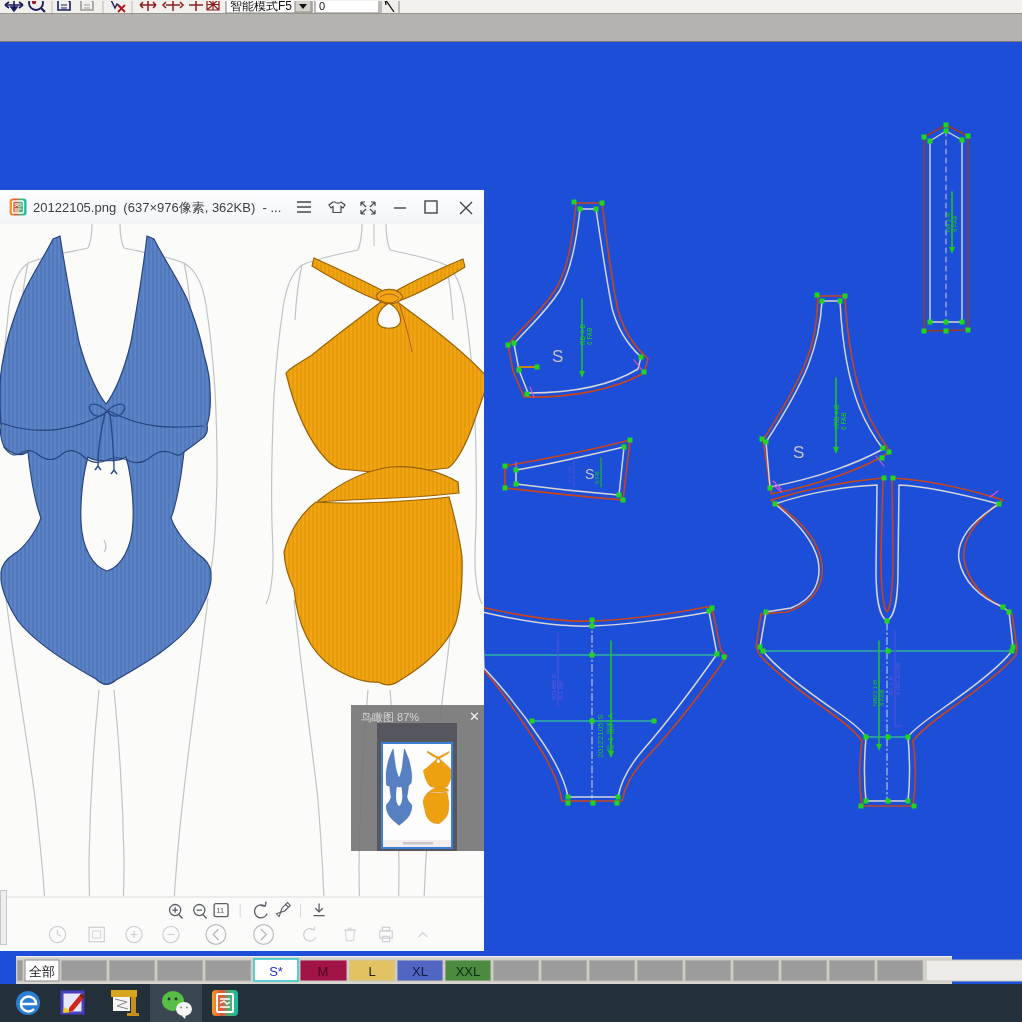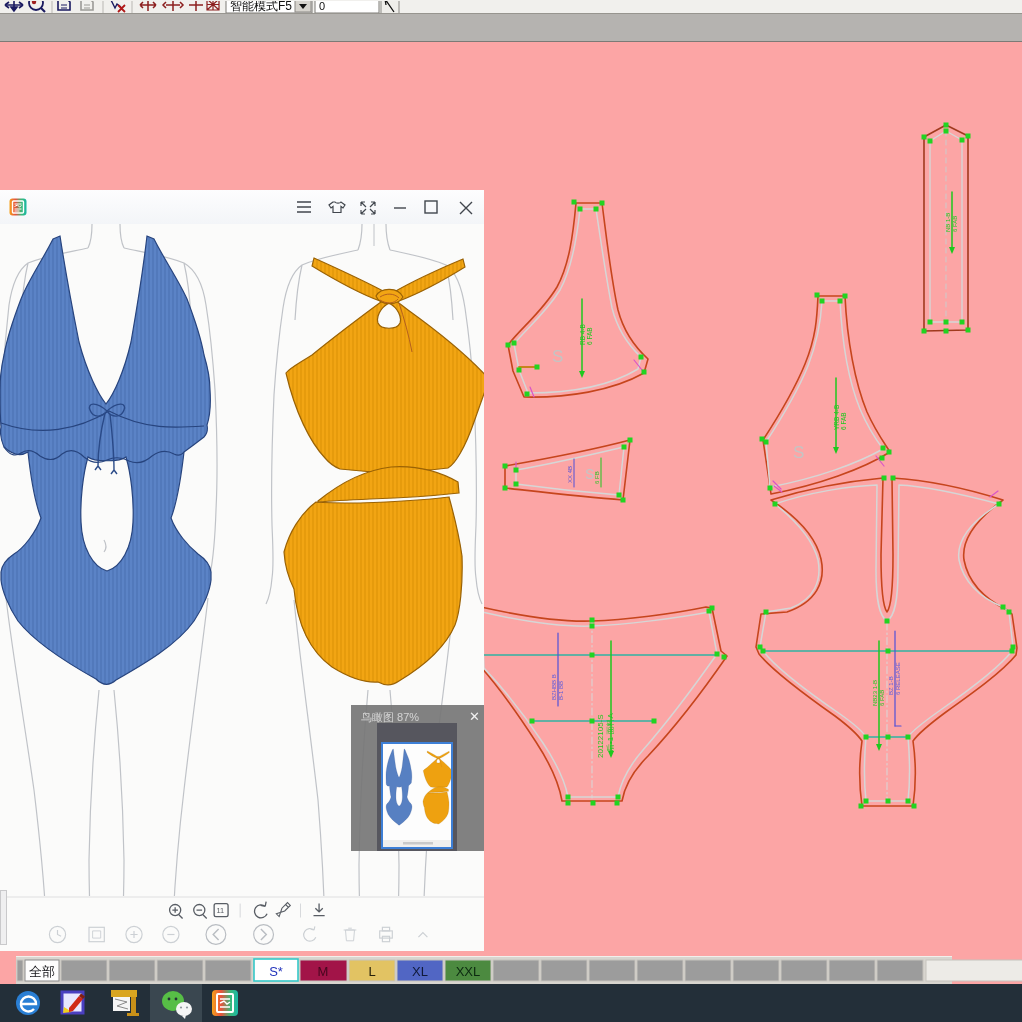--- a/index.html
+++ b/index.html
@@ -1,16 +1,16 @@
 <!DOCTYPE html>
 <html><head>
 <meta charset="utf-8">
 <style>
   html,body{margin:0;padding:0;background:#000;}
-  #page{position:relative;width:1022px;height:1022px;overflow:hidden;background:#fca5a5;
+  #page{position:relative;width:1022px;height:1022px;overflow:hidden;background:#1d4ed8;
         font-family:"Liberation Sans", sans-serif;}
   .abs{position:absolute;}
 </style>
 </head>
 <body>
 <div id="page">
 
   <div class="abs" id="toolbar" style="left:0;top:0;width:1022px;height:13px;background:#f1f0ed;border-bottom:1px solid #97958f;overflow:hidden;">
     <svg width="1022" height="13" viewBox="0 0 1022 13">
 
@@ -348,20 +348,21 @@
           <stop offset="0" stop-color="#f5a11c"></stop>
               <stop offset="0.35" stop-color="#e8513c"></stop>
           <stop offset="0.7" stop-color="#3cb878"></stop>
               <stop offset="1" stop-color="#19b8a6"></stop>
         </linearGradient>
           </defs>
         <rect x="0.5" y="0.5" width="17" height="17" rx="3" fill="url(#appg)"></rect>
         <rect x="3.5" y="3" width="11" height="12" rx="1" fill="none" stroke="#fff" stroke-width="1.4"></rect>
         <path d="M5.5,6 h7 M5.5,8.5 l3,-1.5 2,2 2,-1.5 M5.5,11 h7 M5.5,13 h5" stroke="#fff" stroke-width="1" fill="none"></path>
       </svg>
+      <div class="abs" style="left:33px;top:9px;font-size:13px;color:#3c4043;white-space:nowrap;">20122105.png&nbsp; (637×976像素, 362KB)&nbsp; - ...</div>
       <svg class="abs" style="left:290px;top:0;" width="194" height="34" viewBox="0 0 194 34" fill="none" stroke="#41464d" stroke-width="1.4">
         <path d="M7,12 h14 M7,17 h14 M7,22 h14"></path>
         <path d="M43,12 l-4,3 2,3 2,-1.5 v6 h8 v-6 l2,1.5 2,-3 -4,-3 c-1,1.5 -5,1.5 -6,0 z" stroke-width="1.2"></path>
         <path d="M71,12 l5,5 m-5,-5 v4 m0,-4 h4 M85,12 l-5,5 m5,-5 v4 m0,-4 h-4 M71,24 l5,-5 m-5,5 v-4 m0,4 h4 M85,24 l-5,-5 m5,5 v-4 m0,4 h-4" stroke-width="1.2"></path>
         <path d="M104,18 h12"></path>
         <rect x="135" y="11" width="12" height="12"></rect>
         <path d="M170,12 l12,12 M182,12 l-12,12"></path>
       </svg>
     </div>
 

